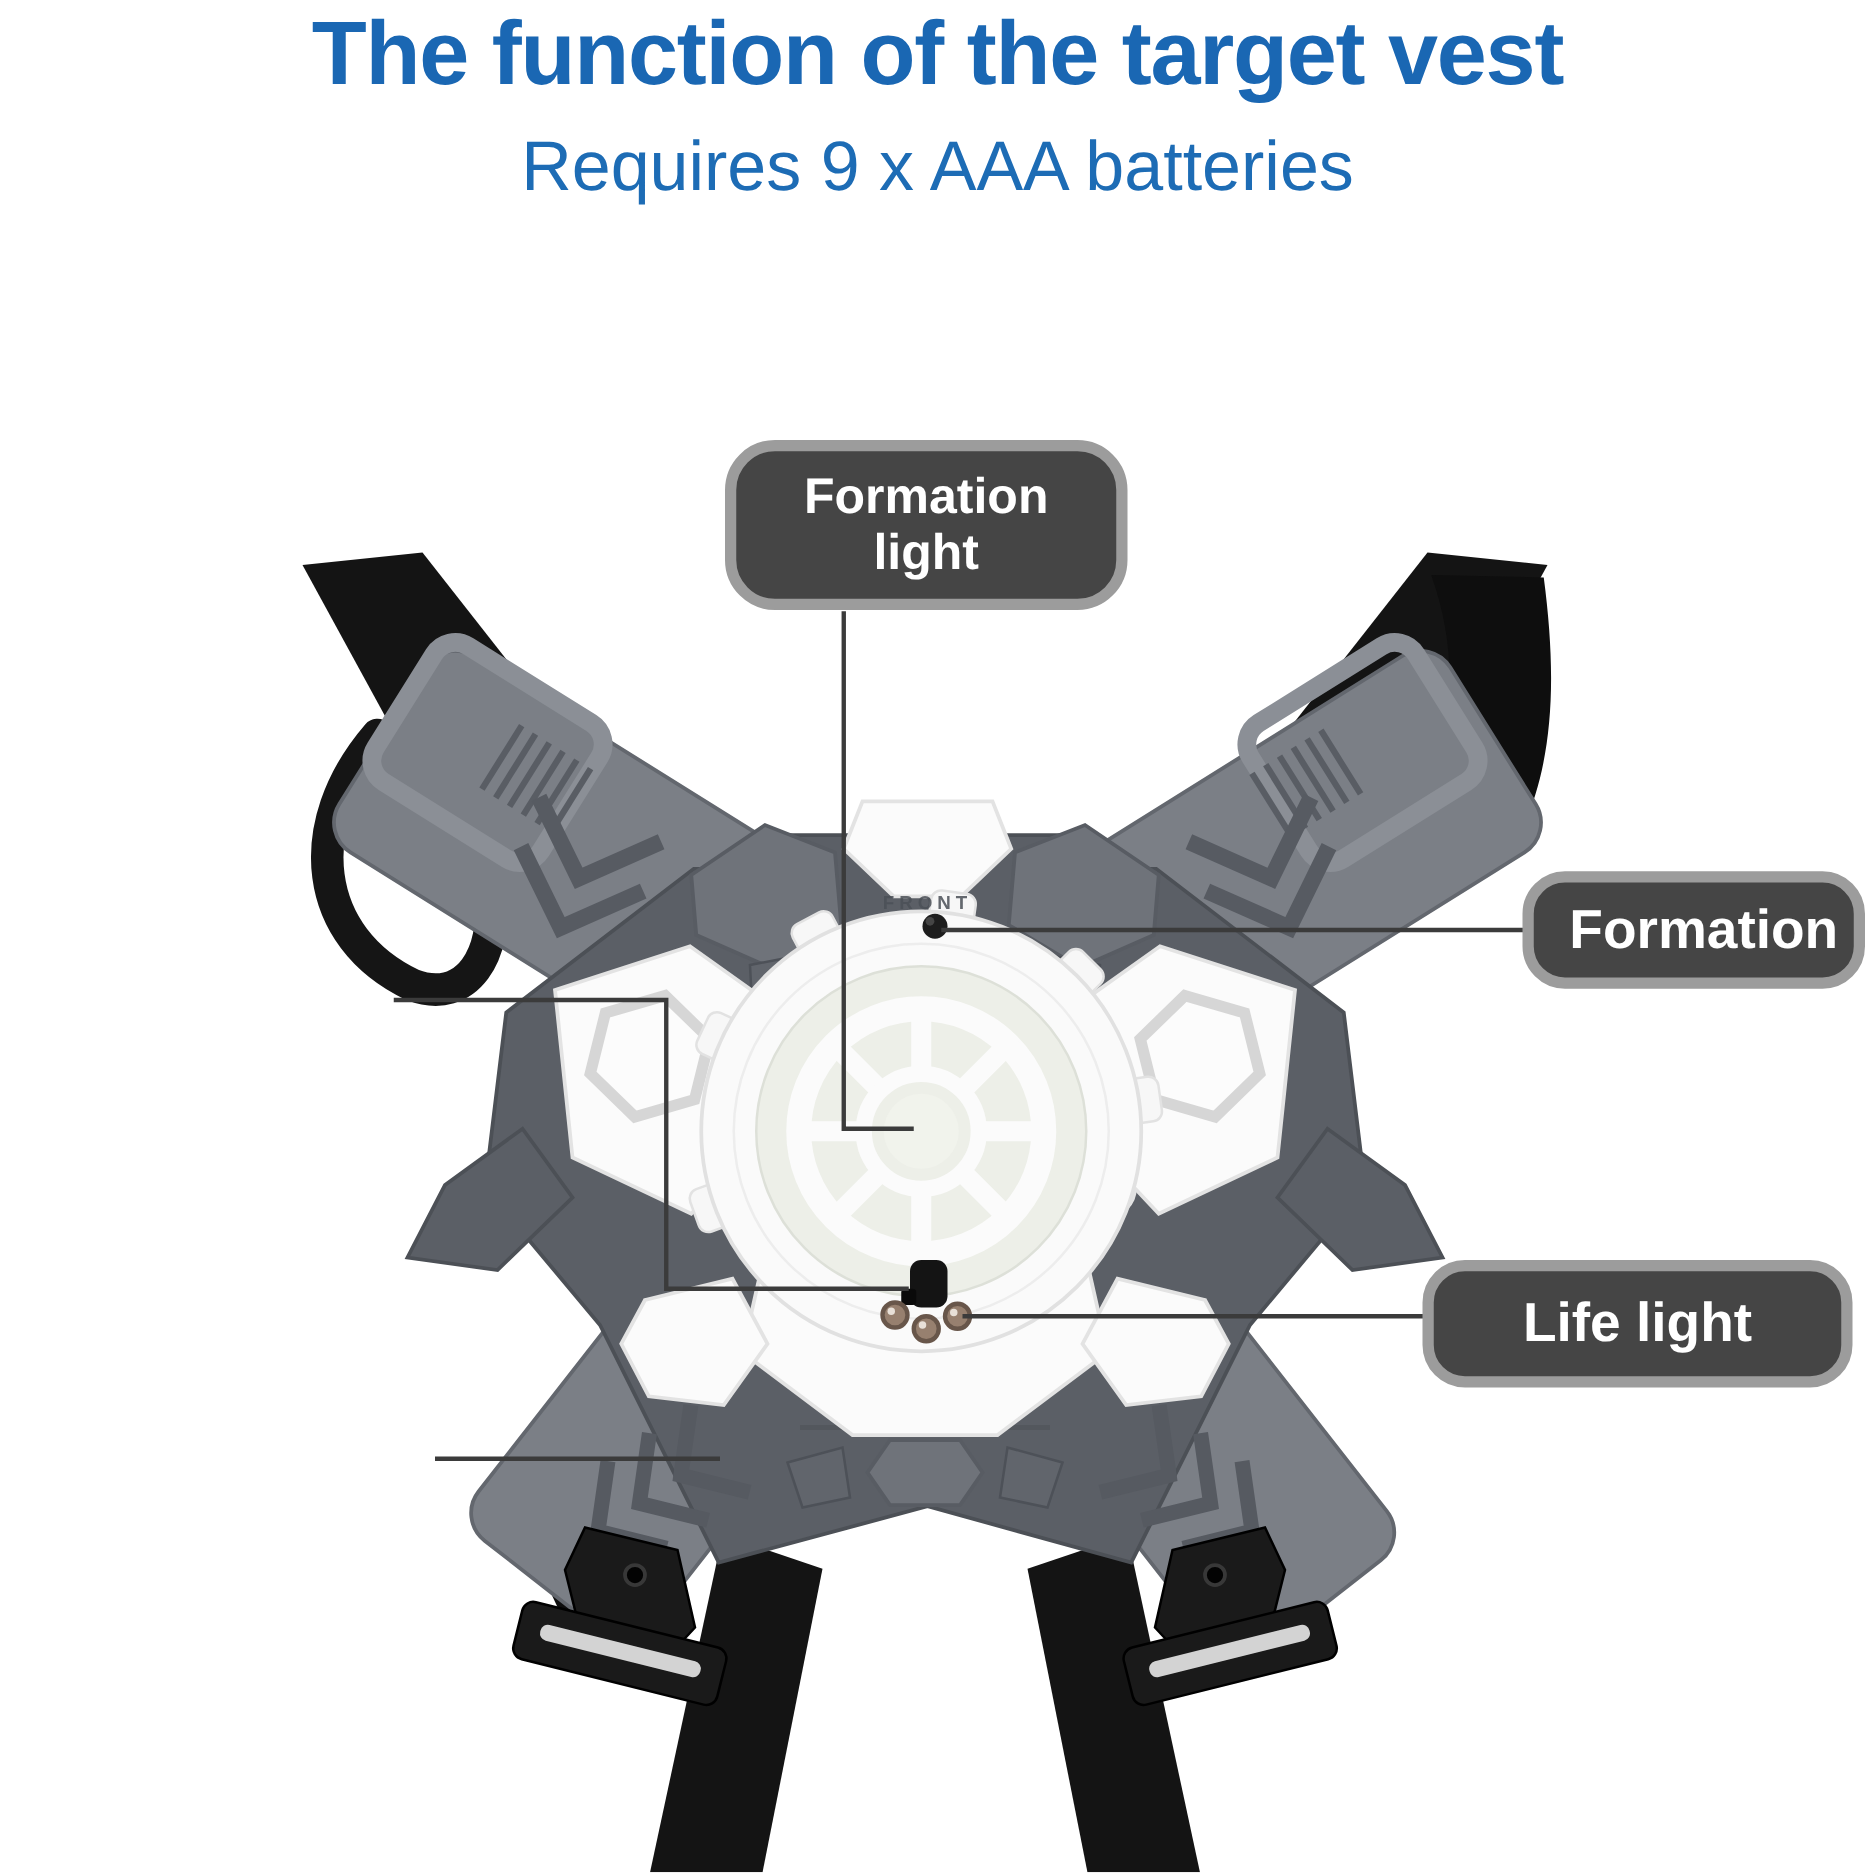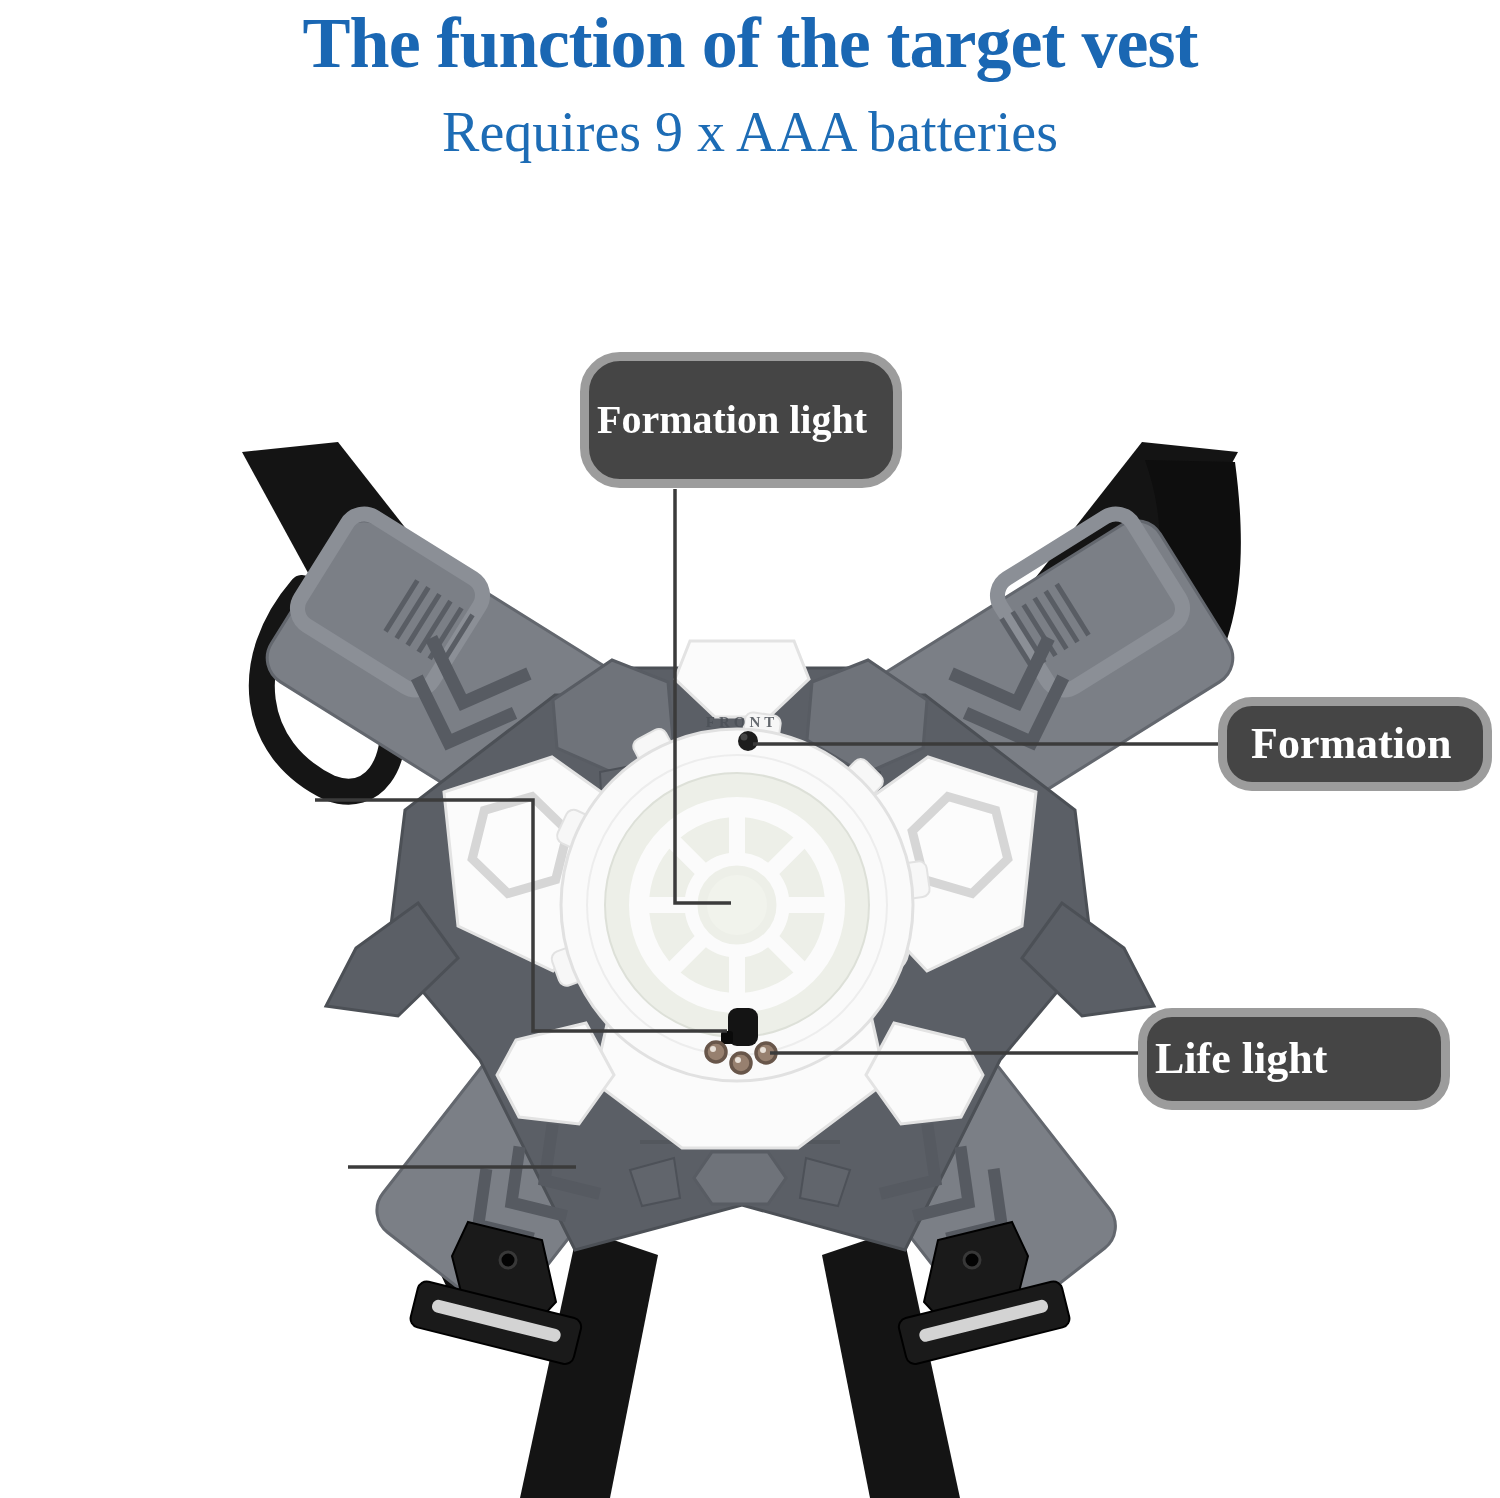--- a/index.html
+++ b/index.html
@@ -2,21 +2,21 @@
 <html style="--title-blue: #1a67b3; --subtitle-blue: #1d6cb5; --callout-fill: #454545; --callout-border: #9c9c9c; --callout-text: #ffffff; --line-color: #3b3b3b; --vest-gray: #7b7f86; --vest-dark: #5b5f66; --vest-accent: #6f737a; --panel-white: #fbfbfb; --panel-tint: #edefe8; --strap-black: #141414; --led-bronze: #97806f;"><head>
 <meta charset="utf-8">
 <style>
   html,body{margin:0;padding:0;background:#ffffff;}
   .page{
     position:relative;
     width:1500px;
     height:1498px;
     background:#ffffff;
     overflow:hidden;
-    font-family:Liberation Serif, serif;
+    font-family:Liberation Sans, sans-serif;
   }
   .title{
     position:absolute;
     top:2px;left:0;right:0;
     text-align:center;
     font-size:72px;
     font-weight:700;
     letter-spacing:-1px;
     color:var(--title-blue);
   }
@@ -30,34 +30,35 @@
   }
   .vest-svg{
     position:absolute;
     left:0;top:0;
     width:1500px;height:1498px;
   }
   .pill{
     position:absolute;
     display:flex;
     align-items:center;
+    justify-content:center;
     text-align:center;
     box-sizing:border-box;
     background:var(--callout-fill);
     border:9px solid var(--callout-border);
     border-radius:40px;
     color:var(--callout-text);
     font-weight:700;
     line-height:1.12;
     padding:0 8px;
   }
   .pill-formation-light{left:580px;top:352px;width:322px;height:136px;font-size:40px;}
   .pill-formation{left:1218px;top:697px;width:274px;height:94px;font-size:44px;border-radius:34px;padding-left:24px;}
   .pill-ir-receiver{left:22px;top:744px;width:292px;height:110px;font-size:44px;border-radius:36px;}
-  .pill-life-light{left:1138px;top:1008px;width:312px;height:102px;font-size:44px;border-radius:34px;}
+  .pill-life-light{left:1138px;top:1008px;width:344px;height:102px;font-size:44px;border-radius:34px;}
   .pill-speaker{left:90px;top:1120px;width:254px;height:94px;font-size:44px;border-radius:34px;}
 
   
   .st-strap{fill:var(--strap-black);}
   .st-strap2{fill:#0e0e0e;}
   .st-gray{fill:var(--vest-gray);stroke:#63676e;stroke-width:3px;}
   .st-dark{fill:var(--vest-dark);stroke:#4c5056;stroke-width:3px;}
   .st-accent{fill:var(--vest-accent);stroke:#585c63;stroke-width:3px;}
   .st-accent2{fill:#61656c;stroke:#4d5158;stroke-width:2px;}
   .st-white{fill:var(--panel-white);stroke:#e3e3e3;stroke-width:3px;}

